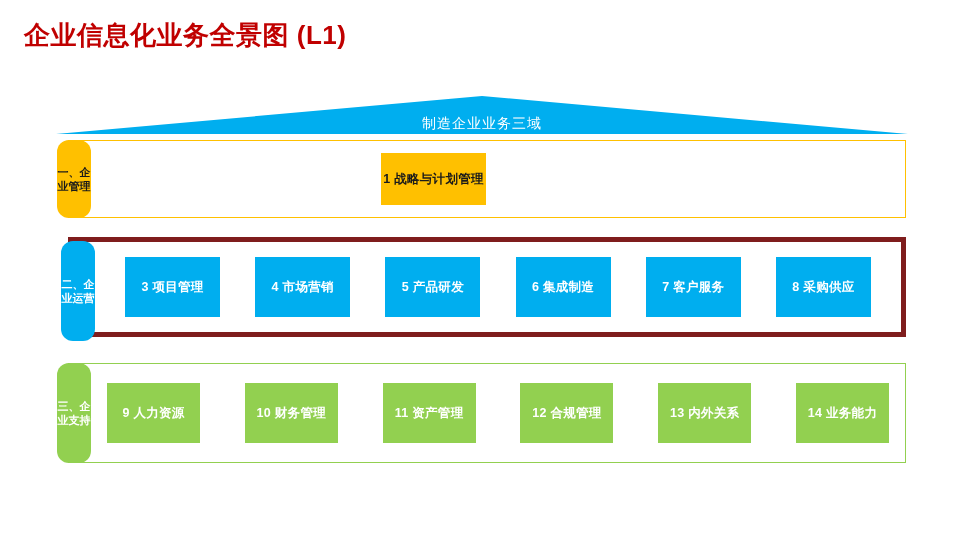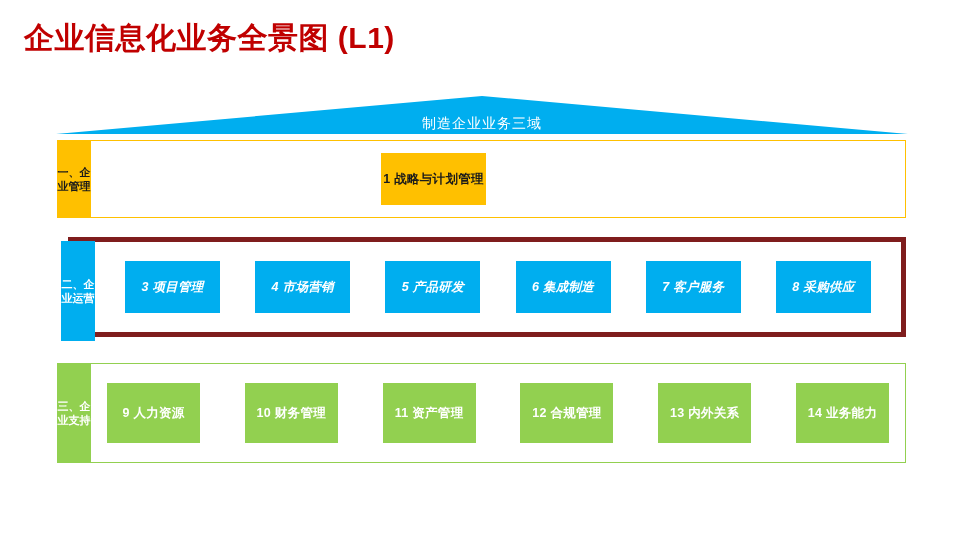--- a/index.html
+++ b/index.html
@@ -13,21 +13,21 @@
     font-family: "Liberation Sans", "DejaVu Sans", sans-serif;
     overflow: hidden;
     position: relative;
   }
 
   
   #page-title {
     position: absolute;
     left: 24px;
     top: 18px;
-    font-size: 30px;
+    font-size: 26px;
     font-weight: bold;
     color: #C00000;
     letter-spacing: 0.5px;
     white-space: nowrap;
   }
 
   
   #roof {
     position: absolute;
     left: 56px;
@@ -68,20 +68,21 @@
     width: 34px;
     box-sizing: border-box;
     display: flex;
     align-items: center;
     justify-content: center;
     font-size: 11px;
     font-weight: bold;
     line-height: 14px;
     text-align: center;
     letter-spacing: 0px;
+    border-radius: 12px;
   }
   .band-inner {
     position: absolute;
     left: 22px;
     right: 0;
     top: 0;
     bottom: 0;
     display: flex;
     align-items: center;
     box-sizing: border-box;
@@ -133,22 +134,21 @@
     color: #ffffff;
   }
   #band-operations .band-inner {
     justify-content: space-between;
     padding: 0 30px;
   }
   #band-operations .cell {
     background: #00AEEF;
     color: #ffffff;
     width: 95px;
-    height: 52px;
-    font-style: italic;
+    height: 60px;
   }
 
   
   #band-support {
     top: 363px;
     height: 100px;
     border: 1px solid #92D050;
   }
   #band-support .band-tab {
     height: 100px;

